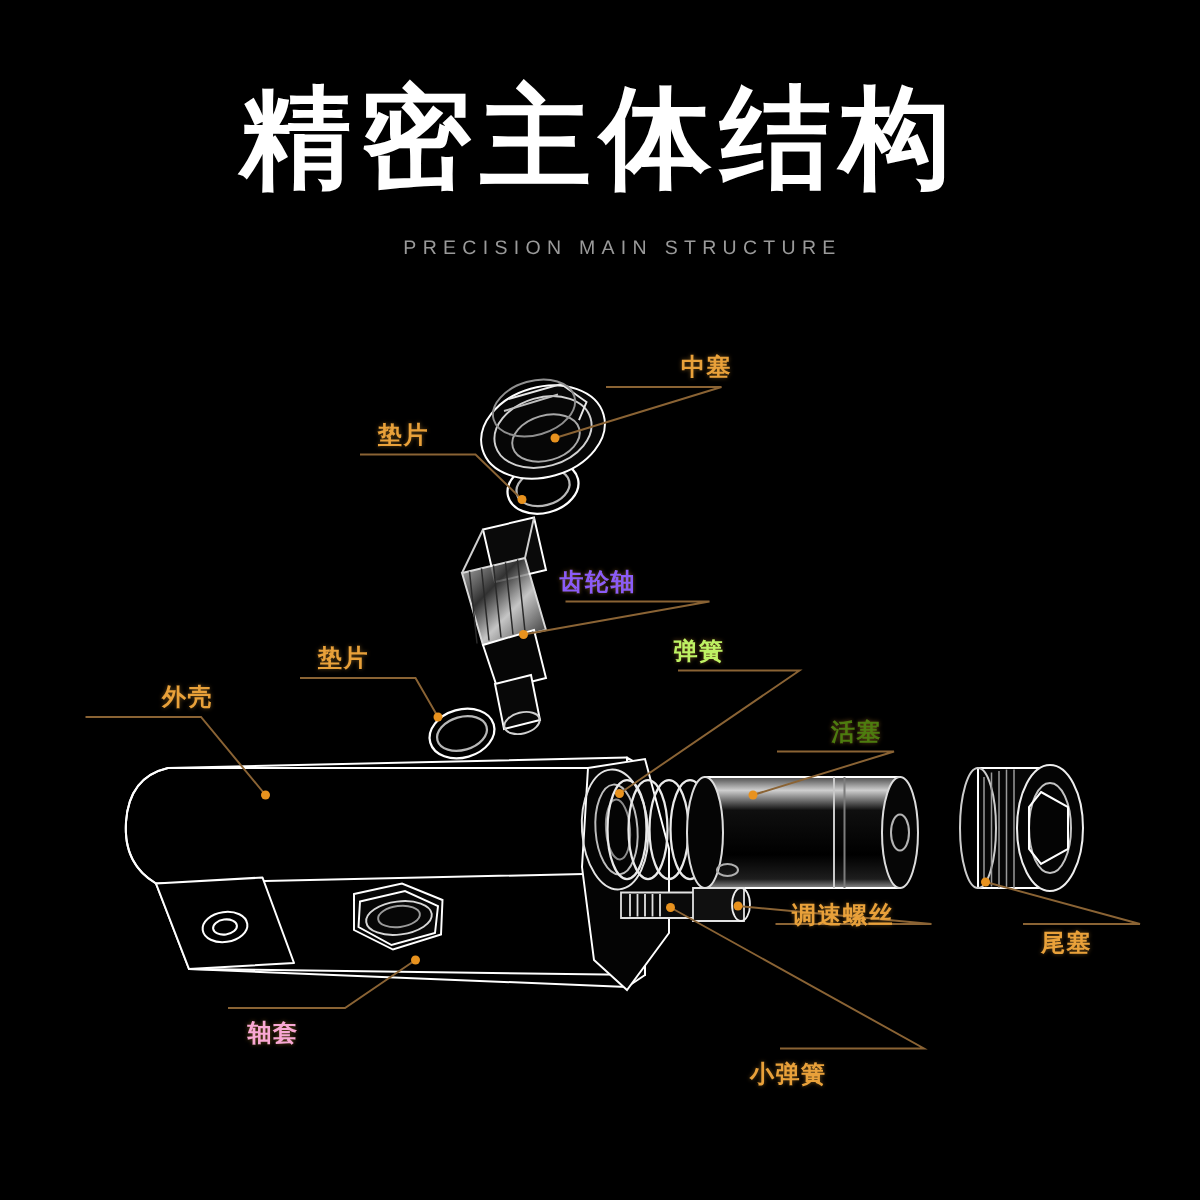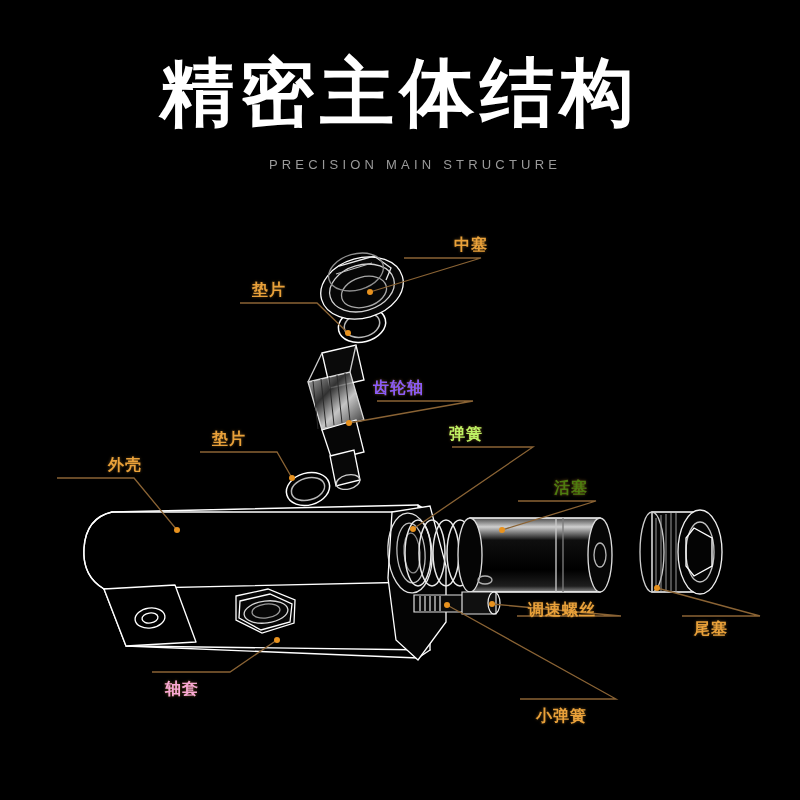--- a/index.html
+++ b/index.html
@@ -194,17 +194,17 @@
   <div id="labels">
       <div class="label" style="left: 418px; top: 235px; color: rgb(233, 161, 58); margin-left: 36px;">中塞</div>
       <div class="label" style="left: 252px; top: 280px; color: rgb(233, 161, 58);">垫片</div>
       <div class="label" style="left: 373px; top: 378px; color: #8b5cf6;">齿轮轴</div>
       <div class="label" style="left: 212px; top: 429px; color: rgb(233, 161, 58);">垫片</div>
       <div class="label" style="left: 72px; top: 455px; color: rgb(233, 161, 58); margin-left: 36px;">外壳</div>
       <div class="label" style="left: 449px; top: 424px; color: #bef264;">弹簧</div>
       <div class="label" style="left: 554px; top: 478px; color: #4d7c0f;">活塞</div>
       <div class="label" style="left: 694px; top: 619px; color: rgb(233, 161, 58);">尾塞</div>
       <div class="label" style="left: 528px; top: 600px; color: rgb(233, 161, 58);">调速螺丝</div>
-      <div class="label" style="left: 536px; top: 706px; color: rgb(233, 161, 58);">小弹簧</div>
+      <div class="label" style="left: 500px; top: 706px; color: rgb(233, 161, 58);">小弹簧</div>
       <div class="label" style="left: 165px; top: 679px; color: #f9a8d4;">轴套</div>
     </div>
 
 </div>
 
 </body></html>

